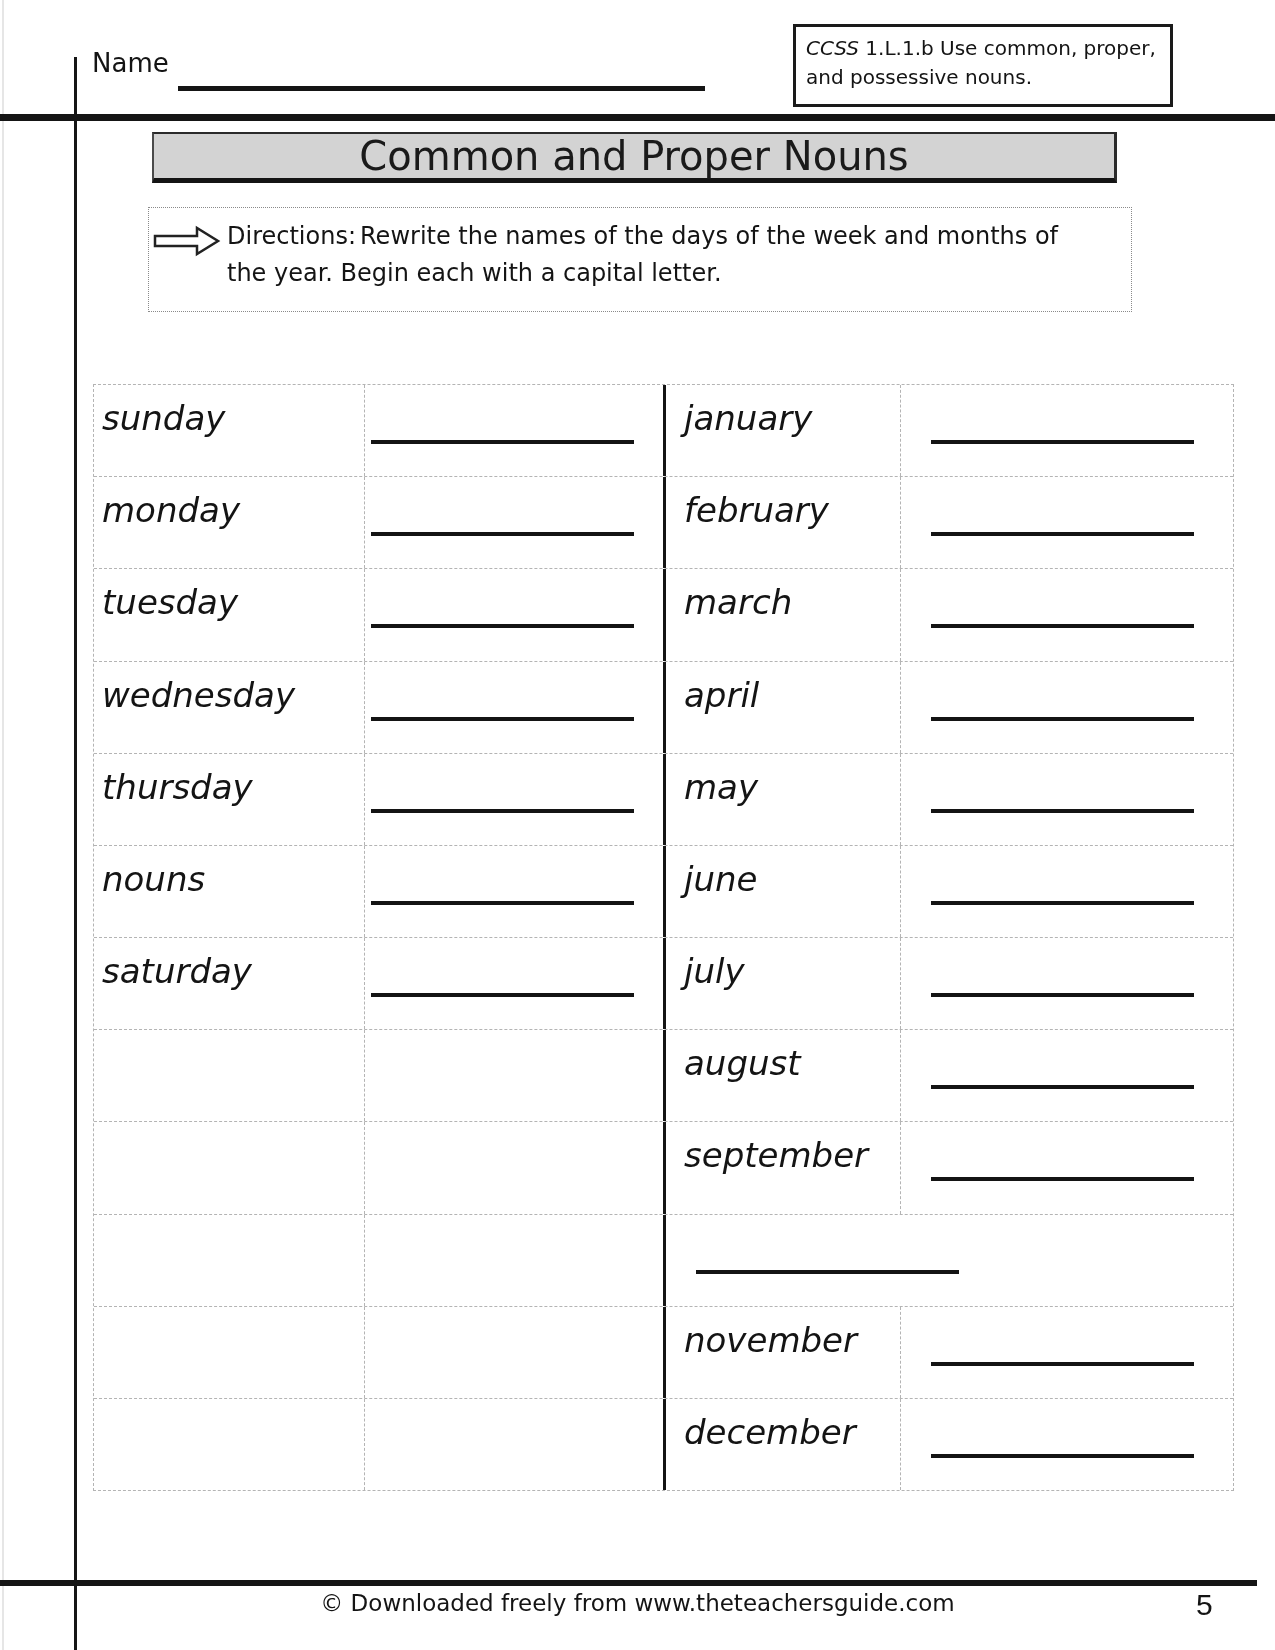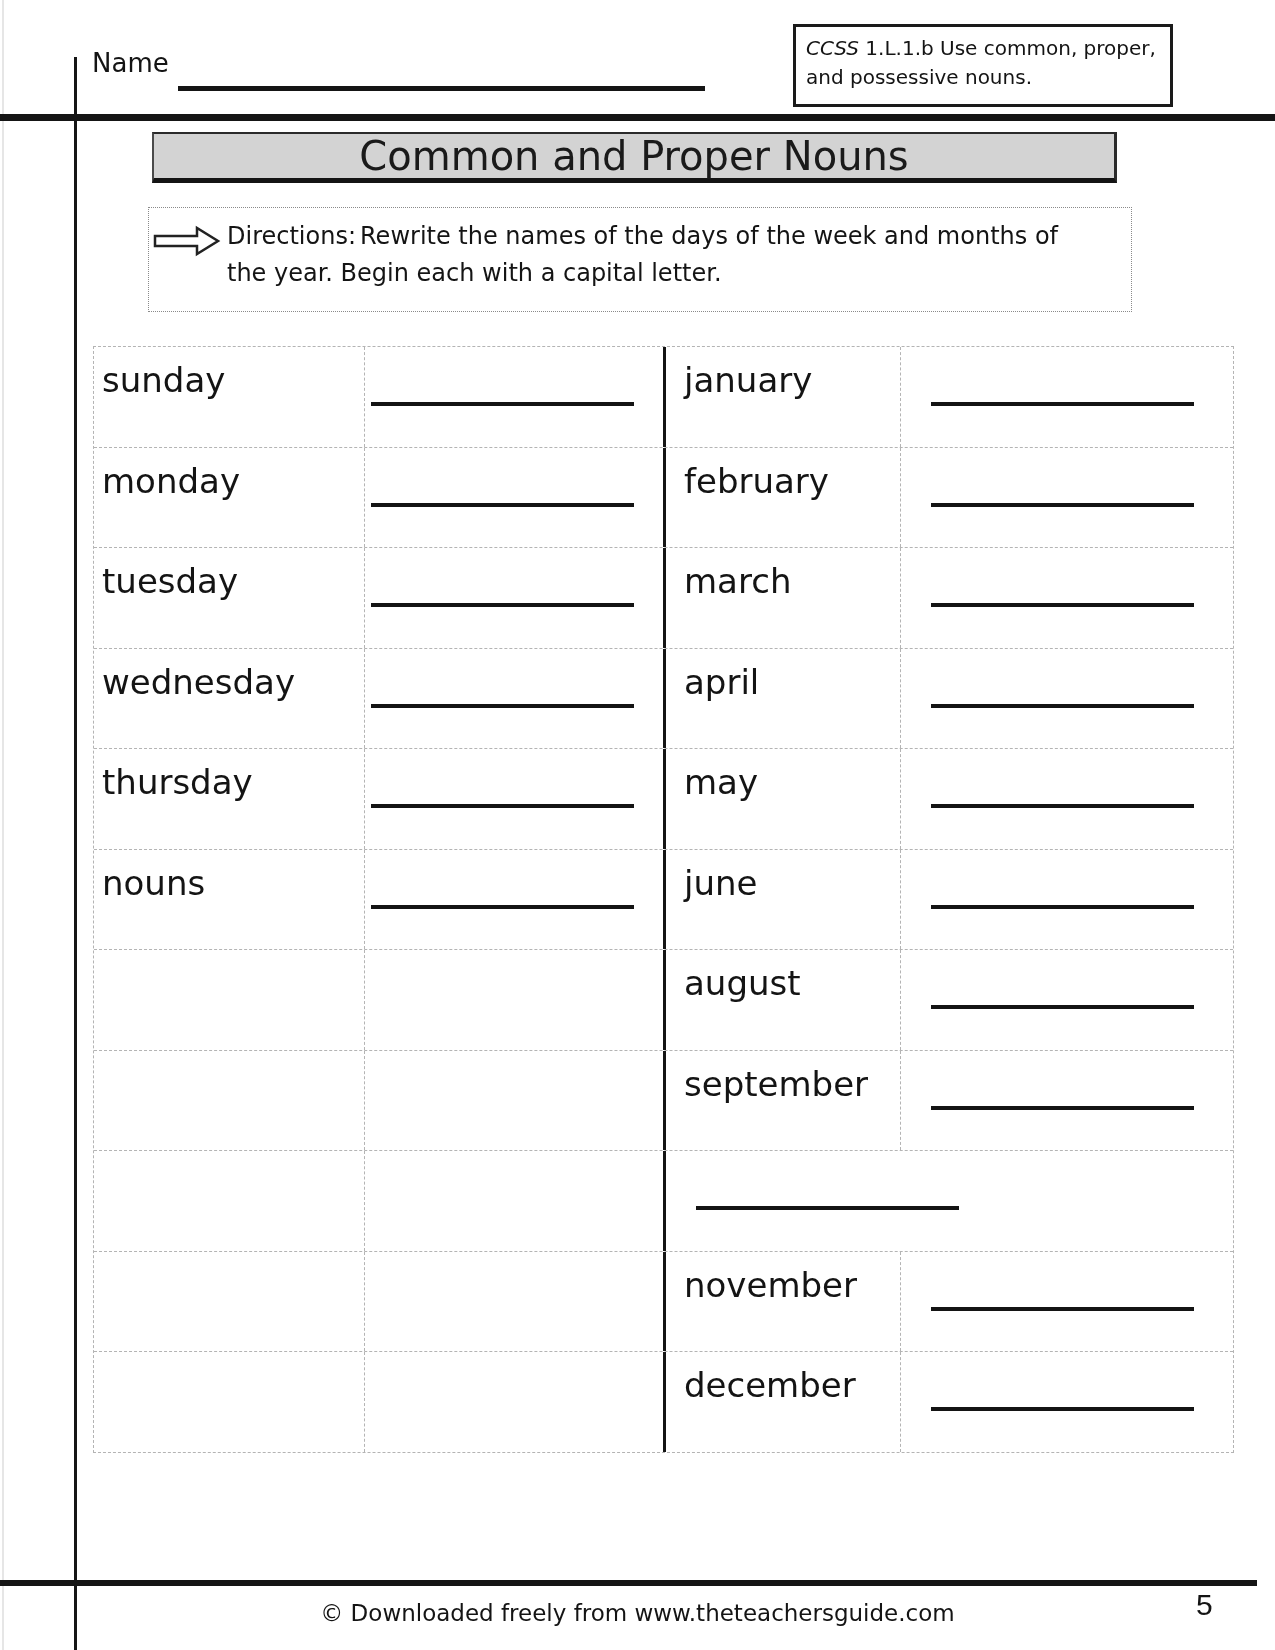--- a/index.html
+++ b/index.html
@@ -44,38 +44,38 @@
     left:148px; top:207px; width:984px; height:105px; box-sizing:border-box;
     border:1px dotted #8a8a8a; font-size:24px; line-height:1.55;
   }
   .dir-arrow { position:absolute; left:4px; top:17px; }
   .dir-text { margin:10px 8px 0 78px; }
   .dir-line2 { display:block; }
   .dir-label { margin-right:4px; }
 
   
   .wtable {
-    left:93px; top:346px; width:1141px; height:1107px; box-sizing:border-box;
-    border:1px dashed #b4b4b4; display:flex; flex-direction:column;
+    left:93px; top:384px; width:1141px; height:1107px; box-sizing:border-box;
+    border:1px dashed #b4b4b4; display:flex; flex-direction:column;font-style:italic;
   }
   .wrow { flex:1; display:flex; border-bottom:1px dashed #b4b4b4; box-sizing:border-box; }
   .wrow:last-child { border-bottom:none; }
   .cell { box-sizing:border-box; position:relative; }
   .c1 { width:271px; border-right:1px dashed #b4b4b4; }
   .c2 { width:301px; border-right:3px solid #141414; }
   .c3 { width:235px; border-right:1px dashed #b4b4b4; }
   .c4 { flex:1; }
   .word { display:block; font-size:34px; padding:13px 0 0 8px; white-space:nowrap; }
   .c3 .word { padding-left:18px; }
   .bline { position:absolute; top:55px; height:4px; width:263px; background:#141414; }
   .c2 .bline { left:6px; }
   .c4 .bline { left:30px; }
 
   
-  .footer-credit { left:0; top:1590px; width:1275px; text-align:center; font-size:23px;margin-top:10px; }
+  .footer-credit { left:0; top:1590px; width:1275px; text-align:center; font-size:23px; }
   .page-number { left:1196px; top:1588px; font-size:30px; font-family:"Liberation Sans", sans-serif; }
 </style>
 </head>
 <body>
 
 <div class="page">
 
   <div class="abs scan-edge"></div>
   <div class="abs margin-line"></div>
   <div class="abs rule-top"></div>
@@ -187,20 +187,34 @@
           <div class="bline"></div>
         </div>
       <div class="cell c3">
           <span class="word">june</span>
         </div>
       <div class="cell c4">
           <div class="bline"></div>
         </div>
     </div>
 
+    <div class="wrow">
+      <div class="cell c1">
+          <span class="word">saturday</span>
+        </div>
+      <div class="cell c2">
+          <div class="bline"></div>
+        </div>
+      <div class="cell c3">
+          <span class="word">july</span>
+        </div>
+      <div class="cell c4">
+          <div class="bline"></div>
+        </div>
+    </div>
 
     <div class="wrow">
       <div class="cell c1"></div>
       <div class="cell c2"></div>
       <div class="cell c3">
           <span class="word">august</span>
         </div>
       <div class="cell c4">
           <div class="bline"></div>
         </div>

